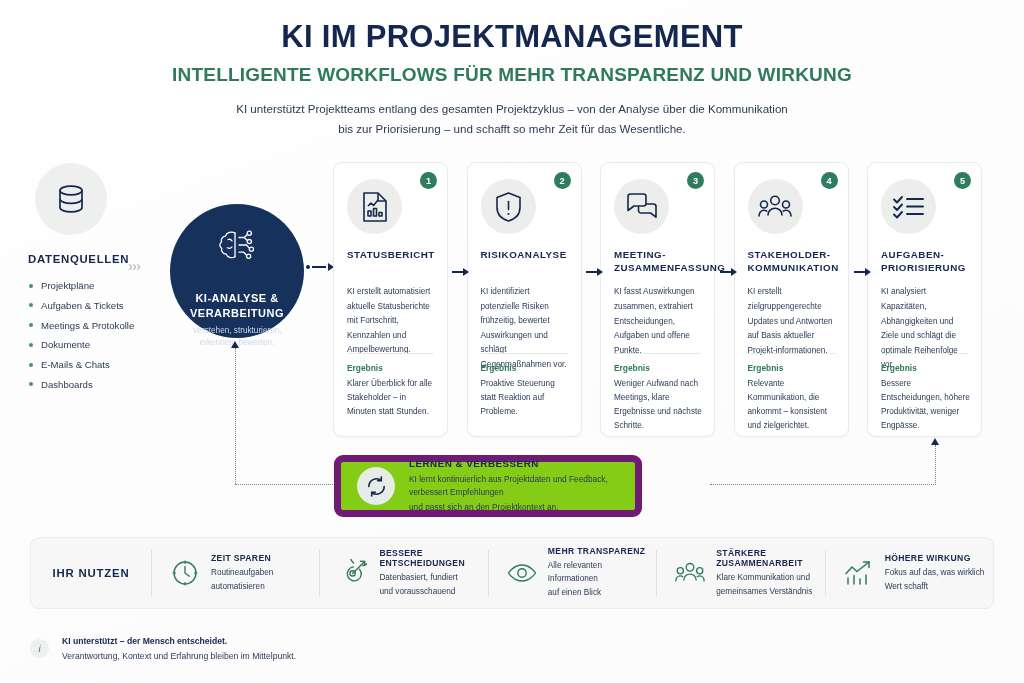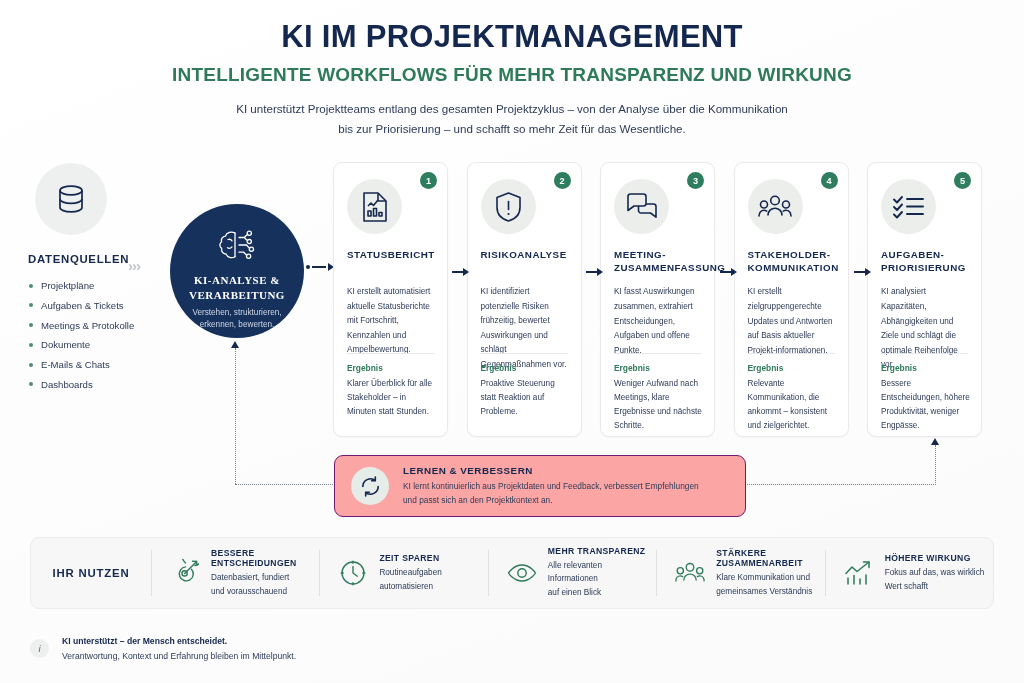--- a/index.html
+++ b/index.html
@@ -109,26 +109,25 @@
     width: 134px;
     height: 134px;
     border-radius: 50%;
     background: #15315c;
     color: #ffffff;
     text-align: center;
     padding-top: 22px;
   }
   .core-icon { height: 40px; display: flex; align-items: center; justify-content: center; }
   .core-title {
-    margin-top: 7px;
+    margin-top: 25px;
     font-size: 11px;
     font-weight: bold;
     letter-spacing: 0.5px;
     line-height: 1.32;
-    font-family: Liberation Serif, serif;
   }
   .core-sub {
     margin-top: 5px;
     font-size: 8.2px;
     line-height: 1.42;
     color: #cfd8e6;
     padding: 0 14px;
   }
 
   .core-arrow {
@@ -241,24 +240,24 @@
     border-bottom: 4.2px solid transparent;
   }
   .ca1 { left: 452px; } .ca2 { left: 586px; }
   .ca3 { left: 720px; } .ca4 { left: 854px; }
 
   
   .loop {
     position: absolute;
     left: 334px;
     top: 455px;
-    width: 412px;
+    width: 308px;
     height: 62px;
-    background: #fca5a5;
-    border: 1px solid #701a75;
+    background: #84cc16;
+    border: 7px solid #701a75;
     border-radius: 9px;
     display: flex;
     align-items: center;
     padding: 0 16px;
     gap: 14px;
   }
   .loop-iconwrap {
     width: 38px; height: 38px;
     min-width: 38px;
     border-radius: 50%;
@@ -588,46 +587,46 @@
       <div class="loop-text" style="margin-top:1px">und passt sich an den Projektkontext an.</div>
     </div>
   </div>
 
   <div class="benefits">
     <div class="benefits-label">IHR NUTZEN</div>
 
     <div class="benefit">
       <div class="benefit-icon">
         <svg width="28" height="28" viewBox="0 0 28 28" fill="none" stroke="#2f7a5b" stroke-width="1.4" stroke-linecap="round">
+          <circle cx="14" cy="14" r="11"></circle>
+          <path d="M14 7.5V14l4.3 3.2"></path>
+          <path d="M14 2.2v2M14 23.8v2M2.2 14h2M23.8 14h2"></path>
+        </svg>
+      </div>
+      <div>
+        <div class="benefit-title">ZEIT SPAREN</div>
+        <div class="benefit-text">Routineaufgaben</div>
+        <div class="benefit-text" style="margin-top:1px">automatisieren</div>
+      </div>
+    </div>
+
+    <div class="benefit">
+      <div class="benefit-icon">
+        <svg width="28" height="28" viewBox="0 0 28 28" fill="none" stroke="#2f7a5b" stroke-width="1.4" stroke-linecap="round">
           <path d="M24 6.5A11 11 0 1014.5 3.9"></path>
           <path d="M20.5 10.2A7 7 0 1114.6 7.9"></path>
           <circle cx="13.6" cy="14.4" r="2.6"></circle>
           <path d="M13.6 14.4L25.6 2.4"></path>
           <path d="M21.6 2.2l4 .2.2 4"></path>
         </svg>
       </div>
       <div>
         <div class="benefit-title">BESSERE ENTSCHEIDUNGEN</div>
         <div class="benefit-text">Datenbasiert, fundiert</div>
         <div class="benefit-text" style="margin-top:1px">und vorausschauend</div>
-      </div>
-    </div>
-
-    <div class="benefit">
-      <div class="benefit-icon">
-        <svg width="28" height="28" viewBox="0 0 28 28" fill="none" stroke="#2f7a5b" stroke-width="1.4" stroke-linecap="round">
-          <circle cx="14" cy="14" r="11"></circle>
-          <path d="M14 7.5V14l4.3 3.2"></path>
-          <path d="M14 2.2v2M14 23.8v2M2.2 14h2M23.8 14h2"></path>
-        </svg>
-      </div>
-      <div>
-        <div class="benefit-title">ZEIT SPAREN</div>
-        <div class="benefit-text">Routineaufgaben</div>
-        <div class="benefit-text" style="margin-top:1px">automatisieren</div>
       </div>
     </div>
 
     <div class="benefit">
       <div class="benefit-icon">
         <svg width="30" height="22" viewBox="0 0 30 22" fill="none" stroke="#2f7a5b" stroke-width="1.4">
           <path d="M1.5 11S6.5 3 15 3s13.5 8 13.5 8-5 8-13.5 8S1.5 11 1.5 11z"></path>
           <circle cx="15" cy="11" r="4.2"></circle>
         </svg>
       </div>

